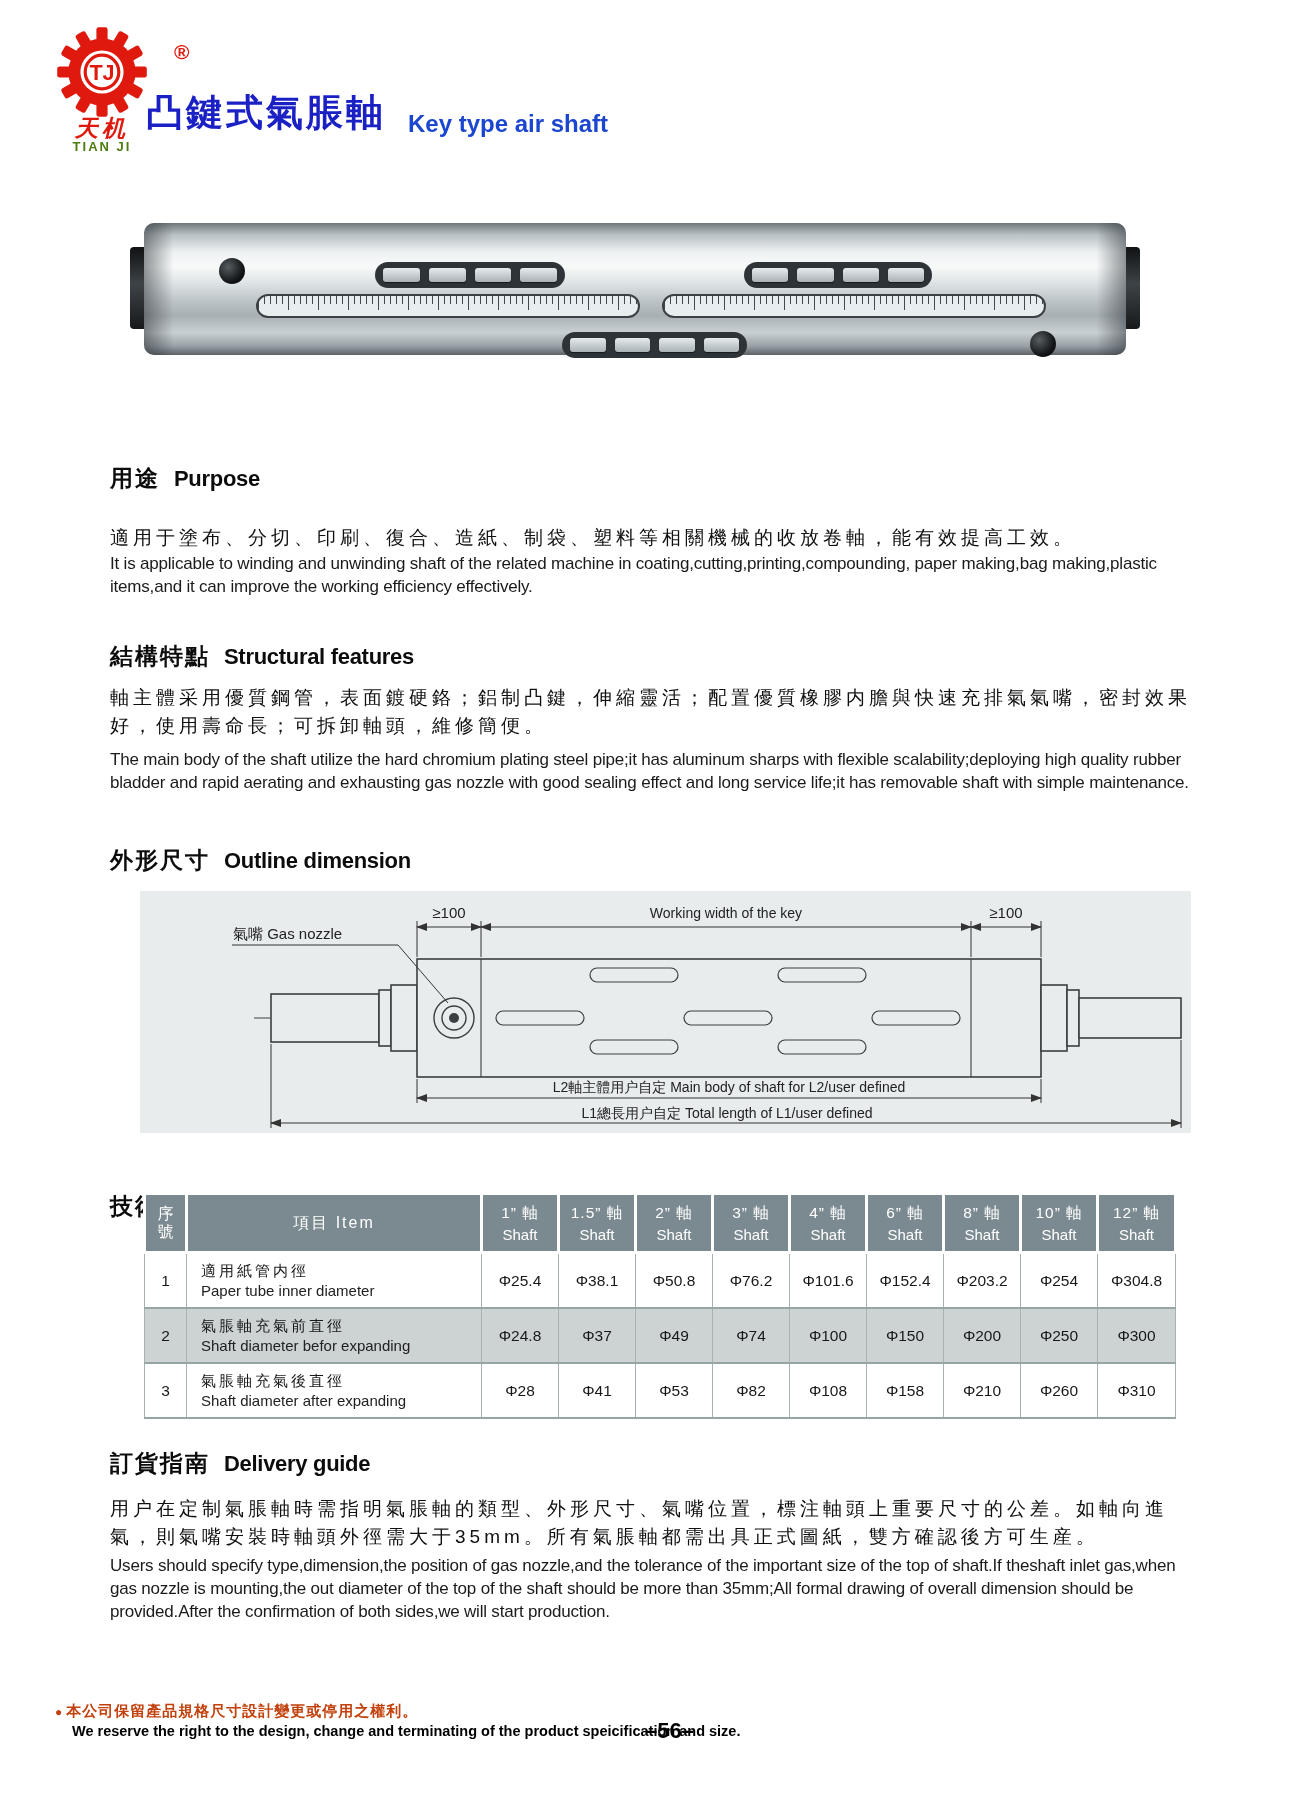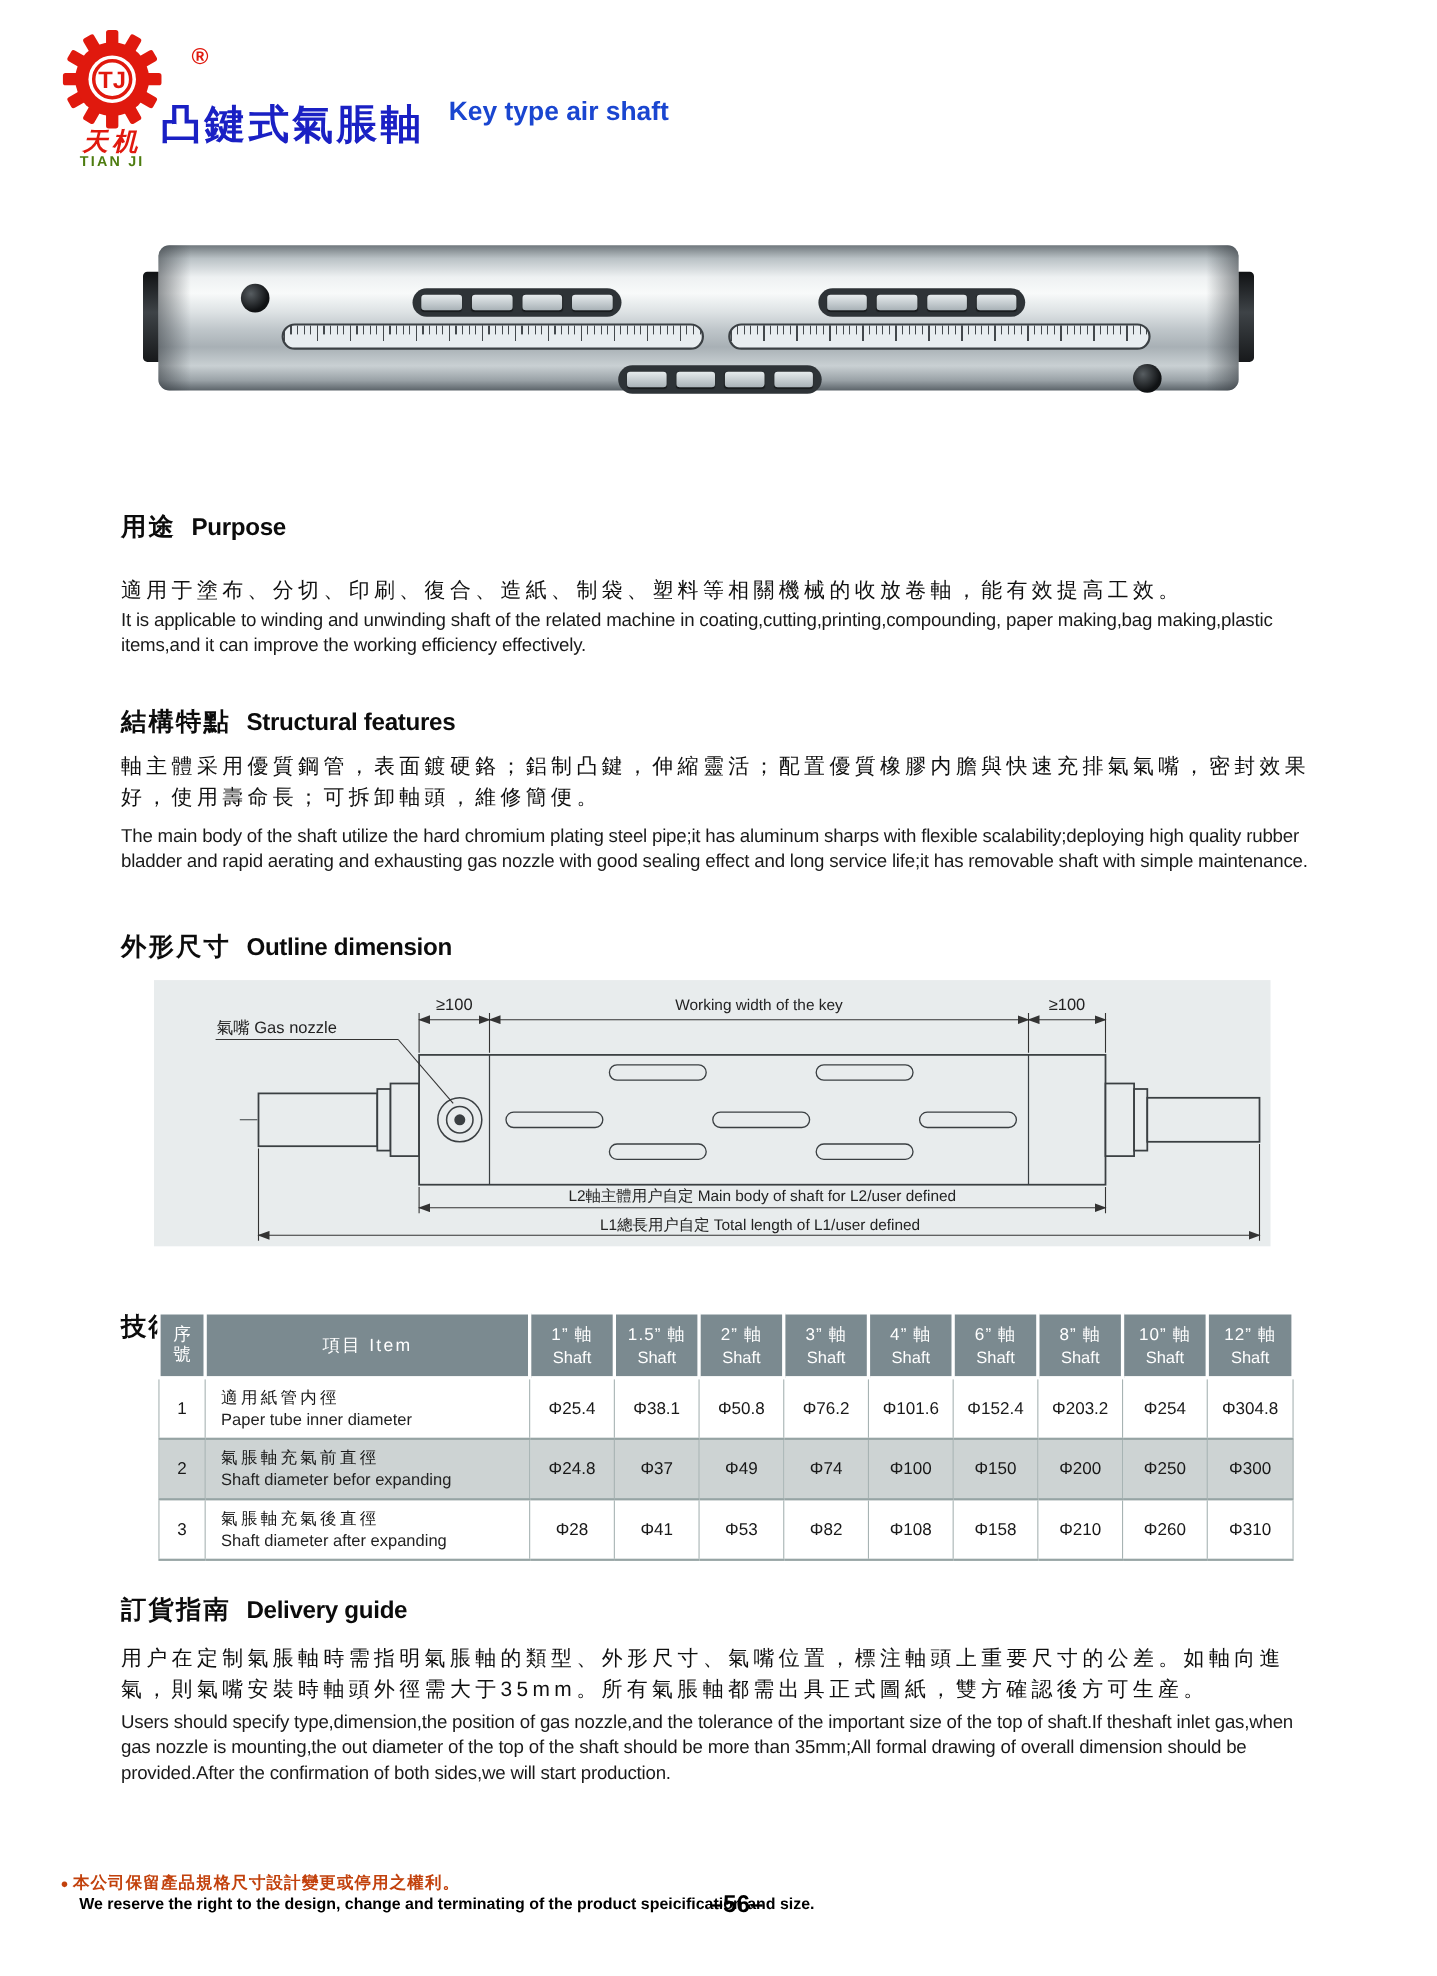--- a/index.html
+++ b/index.html
@@ -7,21 +7,21 @@
         font-family:"Liberation Sans", sans-serif;color:#111;}
 
   
   .logo{position:absolute;left:42px;top:24px;width:120px;text-align:center;}
   .logo .gearwrap{position:relative;width:96px;height:96px;margin:0 auto;}
   .logo .reg{position:absolute;left:120px;top:16px;color:#e0190e;font-size:21px;font-weight:bold;}
   .logo .cn{color:#e0190e;font-size:23px;font-weight:bold;font-style:italic;letter-spacing:4px;line-height:1.05;margin-top:-4px;}
   .logo .en{color:#4d7c0f;font-size:13px;font-weight:bold;letter-spacing:2px;line-height:1.1;}
 
   
-  .titlebar{position:absolute;left:146px;top:88px;display:flex;align-items:flex-start;}
+  .titlebar{position:absolute;left:146px;top:88px;display:flex;align-items:flex-end;}
   .title-cn{font-size:37px;font-weight:bold;color:#1a20c4;letter-spacing:3px;}
   .title-en{font-size:24px;font-weight:600;color:#1a46d0;margin-left:22px;letter-spacing:0;}
 
   
   .photo{position:absolute;left:130px;top:195px;width:1010px;height:180px;}
   .cap{position:absolute;width:24px;height:82px;top:52px;border-radius:4px;
        background:linear-gradient(180deg,#101214,#3e4347 45%,#17191b);}
   .cap.left{left:0;}
   .cap.right{right:0;}
   .cyl{position:absolute;left:14px;right:14px;top:28px;bottom:20px;border-radius:10px;
@@ -41,21 +41,21 @@
          #e8edf0;}
 
   
   .sec-h{position:absolute;left:110px;display:flex;align-items:baseline;color:#0c0c0c;}
   .sec-h .hcn{font-size:23px;font-weight:bold;letter-spacing:2px;}
   .sec-h .hen{font-size:22px;font-weight:bold;margin-left:14px;letter-spacing:-0.3px;}
   .para-cn{position:absolute;left:110px;width:1100px;font-size:19px;letter-spacing:4px;line-height:28px;color:#101010;}
   .para-en{position:absolute;left:110px;width:1085px;font-size:17px;letter-spacing:-0.2px;line-height:23px;color:#1a1a1a;}
 
   
-  .panel{position:absolute;left:140px;top:891px;width:1015px;height:242px;background:#e8eced;}
+  .panel{position:absolute;left:140px;top:891px;width:1015px;height:242px;background:#e8eced;padding-left:36px;}
 
   
   .ptable{position:absolute;left:143px;top:1192px;border-collapse:collapse;table-layout:fixed;width:1031px;}
   .ptable th{background:#7b8a90;color:#fff;font-weight:normal;border:3px solid #fff;padding:0;height:56px;vertical-align:middle;text-align:center;}
   .ptable td{border:1px solid #a7b3b3;border-bottom:2px solid #96a4a4;border-top:none;height:53px;vertical-align:middle;text-align:center;padding:0;background:#fff;font-size:15.5px;color:#181818;}
   .ptable tr.alt td{background:#cdd3d3;}
   .ptable .no-h div{font-size:16px;line-height:1.15;letter-spacing:0;}
   .ptable .item-h{font-size:16px;letter-spacing:2px;}
   .ptable .size-l1{font-size:15.5px;letter-spacing:1px;}
   .ptable .size-l2{font-size:15px;margin-top:2px;}

